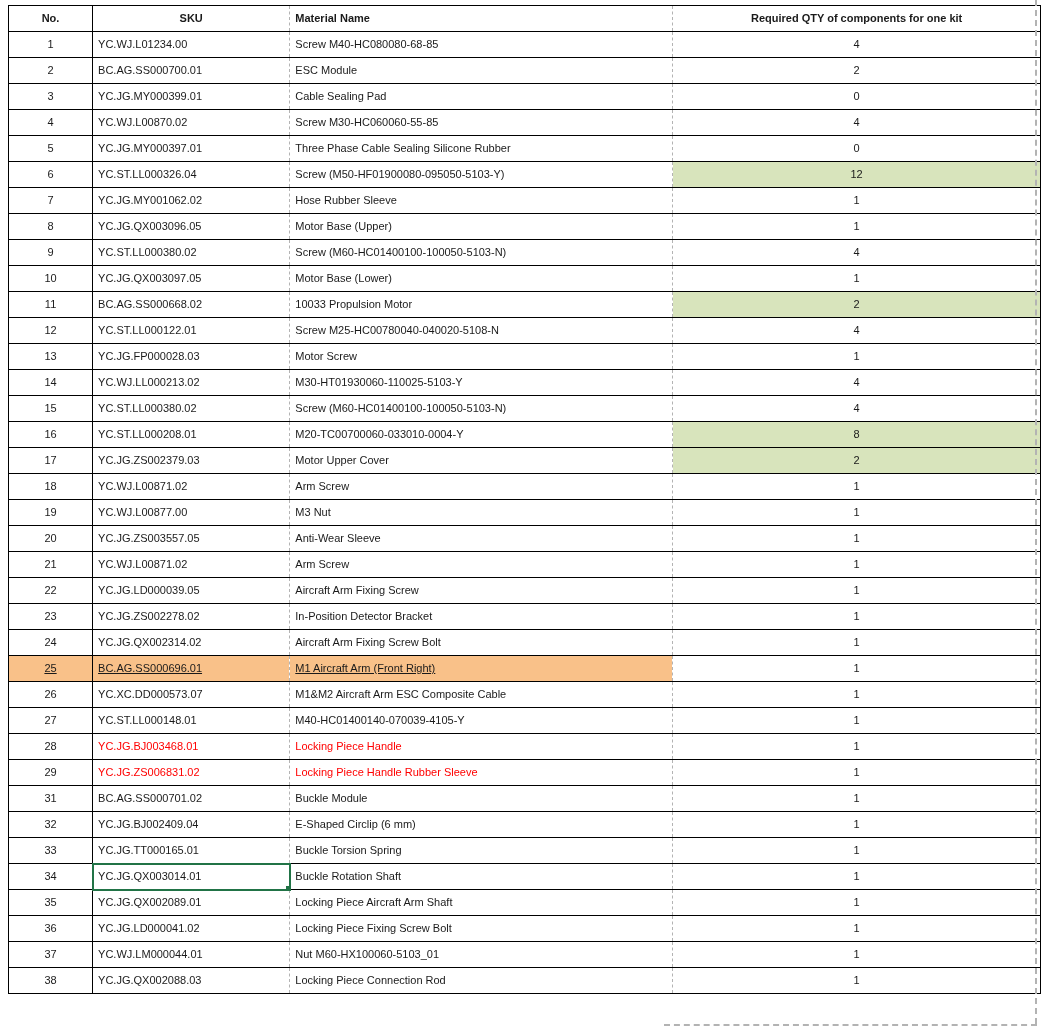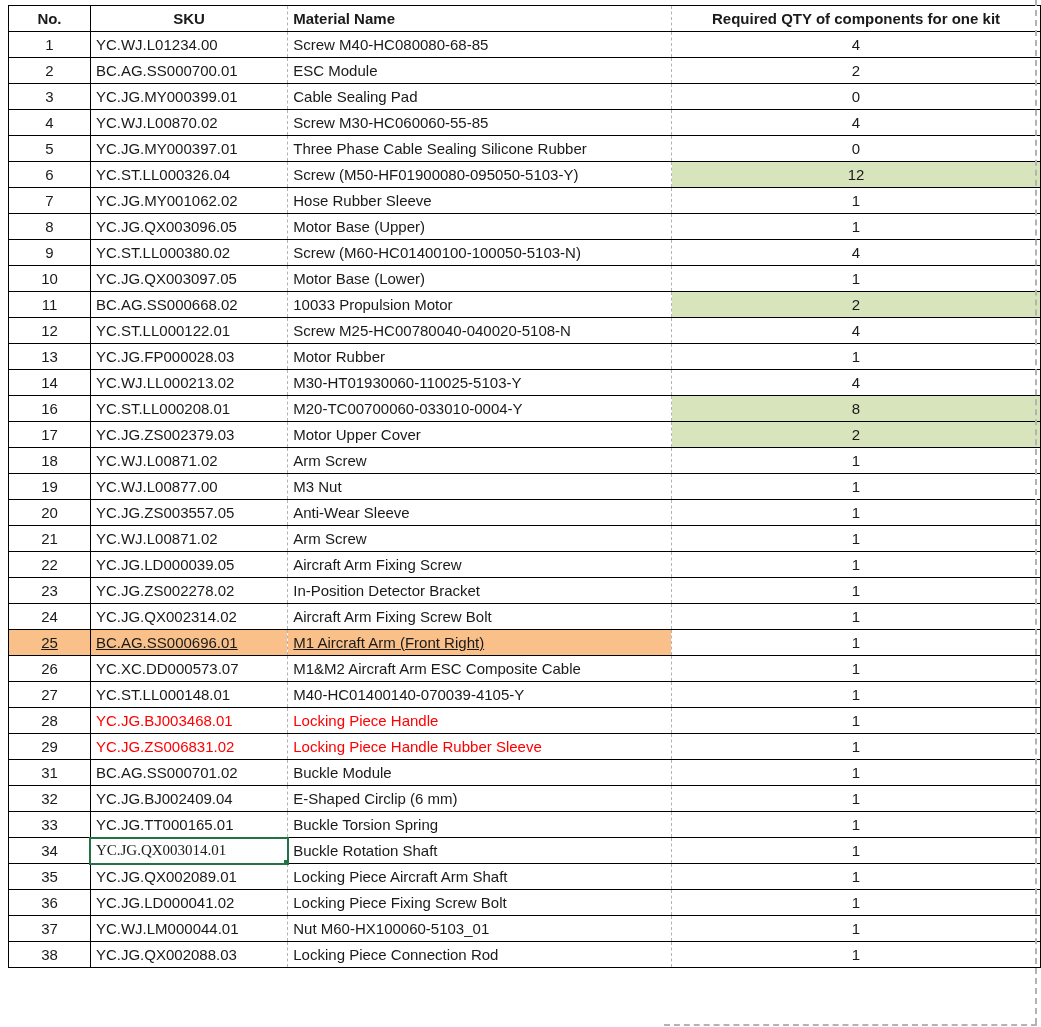--- a/index.html
+++ b/index.html
@@ -13,41 +13,40 @@
   }
   html,body{margin:0;padding:0;}
   body{
     width:1041px;height:1027px;position:relative;background:#ffffff;
     font-family:"Liberation Sans","DejaVu Sans",sans-serif;
     color:var(--ink);
   }
   .sheet{position:absolute;left:8px;top:5px;}
   table{
     border-collapse:collapse;table-layout:fixed;
-    font-size:15px;line-height:1;
+    font-size:11px;line-height:1;
   }
   td,th{
     height:25px;padding:0 5px;overflow:hidden;white-space:nowrap;
     border-top:1px solid var(--grid);
     font-weight:normal;
   }
   tr:last-child td{border-bottom:1px solid var(--grid);}
   thead th{font-weight:bold;}
   .c-no{width:77px;text-align:center;border-left:1px solid var(--grid);border-right:1px solid var(--grid);}
   .c-sku{width:192px;text-align:left;border-right:1px dashed var(--dash);}
   .c-name{width:383px;text-align:left;border-right:1px dashed var(--dash);margin-top:24px;}
   .c-qty{width:367px;text-align:center;border-right:1px solid var(--grid);}
   .qty-green{background:var(--green);}
   .row-orange .c-no,.row-orange .c-sku,.row-orange .c-name{background:var(--orange);text-decoration:underline;}
   .text-red .c-sku,.text-red .c-name{color:var(--red);}
   td.selected{
     position:relative;
     outline:2px solid var(--sel);
     outline-offset:-1px;
-    font-family:Liberation Serif, serif;
   }
   .fill-handle{
     position:absolute;right:-3px;bottom:-3px;width:5px;height:5px;
     background:var(--sel);border:1px solid #ffffff;z-index:3;
   }
   .page-break-v{
     position:absolute;left:1035px;top:0;height:1024px;width:0;
     border-left:2px dashed var(--dash);
   }
   .page-break-h{
@@ -137,27 +136,33 @@
         </tr>
         <tr>
           <td class="c-no">12</td>
           <td class="c-sku">YC.ST.LL000122.01</td>
           <td class="c-name">Screw M25-HC00780040-040020-5108-N</td>
           <td class="c-qty">4</td>
         </tr>
         <tr>
           <td class="c-no">13</td>
           <td class="c-sku">YC.JG.FP000028.03</td>
-          <td class="c-name">Motor Rubber</td>
+          <td class="c-name">Motor Screw</td>
           <td class="c-qty">1</td>
         </tr>
         <tr>
           <td class="c-no">14</td>
           <td class="c-sku">YC.WJ.LL000213.02</td>
           <td class="c-name">M30-HT01930060-110025-5103-Y</td>
+          <td class="c-qty">4</td>
+        </tr>
+        <tr>
+          <td class="c-no">15</td>
+          <td class="c-sku">YC.ST.LL000380.02</td>
+          <td class="c-name">Screw (M60-HC01400100-100050-5103-N)</td>
           <td class="c-qty">4</td>
         </tr>
         <tr>
           <td class="c-no">16</td>
           <td class="c-sku">YC.ST.LL000208.01</td>
           <td class="c-name">M20-TC00700060-033010-0004-Y</td>
           <td class="c-qty qty-green">8</td>
         </tr>
         <tr>
           <td class="c-no">17</td>

